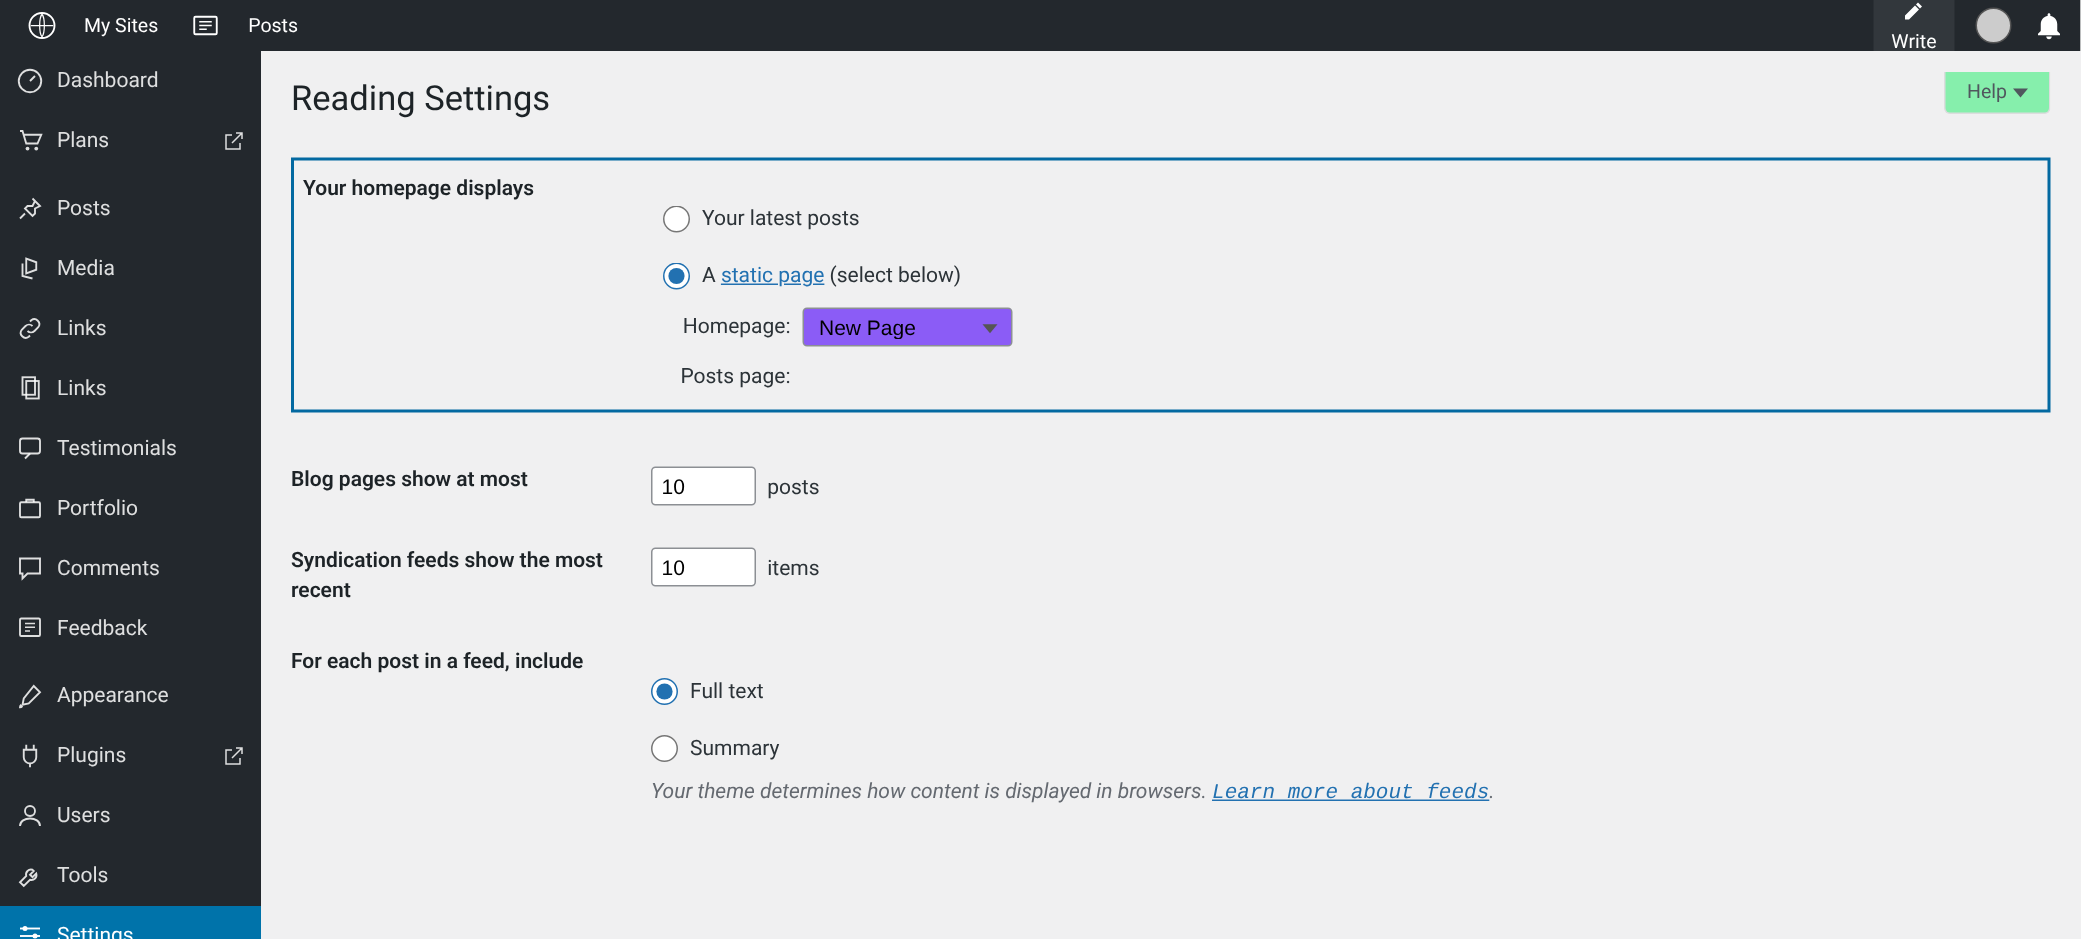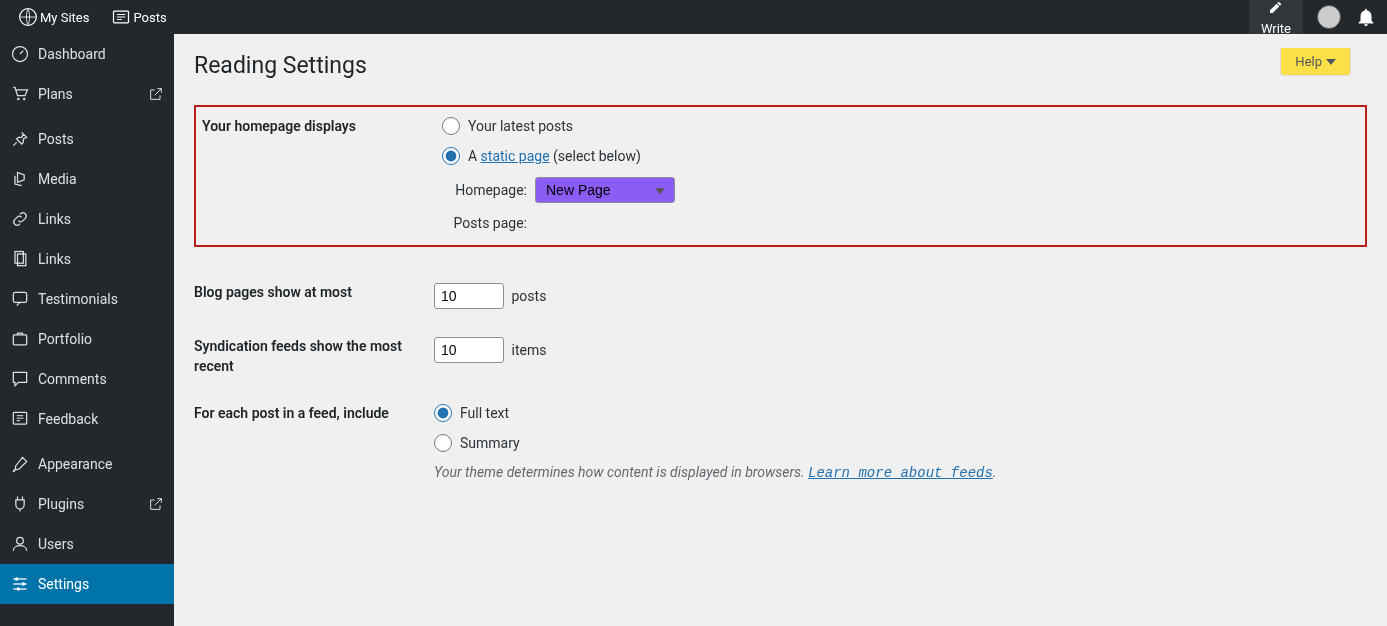--- a/index.html
+++ b/index.html
@@ -1,49 +1,49 @@
 <!DOCTYPE html>
 <html><head>
   <meta charset="utf-8">
   <style>
     * { margin: 0; padding: 0; box-sizing: border-box; }
     body { font-family: -apple-system, BlinkMacSystemFont, "Segoe UI", Roboto, Helvetica, Arial, sans-serif; font-size: 13px; color: #3c434a; background: #f0f0f1; width: 1387px; height: 626px; overflow: hidden; }
 
     .topbar { height: 34px; background: #23282d; color: #fff; display: flex; align-items: center; padding: 0 10px; font-size: 13px; }
     .topbar .left { display: flex; align-items: center; gap: 6px; }
-    .topbar .left .grp { display: flex; align-items: center; gap: 2px; padding: 0 8px; cursor: pointer; }
+    .topbar .left .grp { display: flex; align-items: center; gap: 18px; padding: 0 8px; cursor: pointer; }
     .topbar .icon-svg { width: 20px; height: 20px; fill: #fff; display: inline-block; }
     .topbar .right { margin-left: auto; display: flex; align-items: center; gap: 14px; }
     .write-btn { background: #32373c; border-radius: 3px; padding: 3px 12px; display: flex; align-items: center; gap: 6px; cursor: pointer; flex-direction: column; }
     .avatar { width: 24px; height: 24px; border-radius: 50%; background: #ccc; border: 1px solid #555; }
     .bell { width: 22px; height: 22px; fill: #fff; }
 
     .layout { display: flex; height: calc(100% - 34px); }
 
     .sidebar { width: 174px; background: #23282d; color: #eee; overflow-y: auto; }
     .sidebar .item { display: flex; align-items: center; padding: 10px 10px; font-size: 14px; color: rgba(255,255,255,0.85); cursor: pointer; position: relative; }
     .sidebar .item.active { background: #0073aa; color: #fff; font-weight: 400; }
     .sidebar .item.active::after { content: ""; position: absolute; right: -8px; top: 50%; transform: translateY(-50%); border: 8px solid transparent; border-right-color: #f0f0f1; }
     .sidebar .item .nicon { width: 20px; height: 20px; margin-right: 8px; fill: rgba(255,255,255,0.6); }
     .sidebar .item.active .nicon { fill: #fff; }
     .sidebar .item .ext { margin-left: auto; width: 16px; height: 16px; fill: rgba(255,255,255,0.5); }
     .sidebar .spacer { height: 5px; }
 
     .content { flex: 1; padding: 18px 20px; overflow-y: auto; position: relative; background: #f0f0f1; }
-    .help-tab { position: absolute; top: 14px; right: 36px; background: #fde047; border: 1px solid #dcdcde; border-top: none; border-radius: 0 0 4px 4px; padding: 6px 14px; font-size: 13px; color: #50575e; display: flex; align-items: center; gap: 4px; cursor: pointer; }
+    .help-tab { position: absolute; top: 14px; right: 20px; background: #86efac; border: 1px solid #dcdcde; border-top: none; border-radius: 0 0 4px 4px; padding: 6px 14px; font-size: 13px; color: #50575e; display: flex; align-items: center; gap: 4px; cursor: pointer; }
     .help-tab .tri { width: 0; height: 0; border-left: 5px solid transparent; border-right: 5px solid transparent; border-top: 6px solid #50575e; }
 
     h1 { font-size: 23px; font-weight: 400; color: #1d2327; margin-bottom: 26px; }
     .form-row { display: flex; align-items: flex-start; margin-bottom: 28px; }
     .form-row > .th { width: 240px; padding-right: 10px; font-weight: 600; font-size: 14px; color: #1d2327; line-height: 1.4; }
     .form-row > .td { flex: 1; font-size: 14px; color: #2c3338; }
 
-    .highlight { border: 2px solid #b91c1c; padding: 10px 0 10px 6px; }
-
-    .radio-line { display: flex; align-items: center; gap: 8px; margin-bottom: 12px; font-size: 14px; }
+    .highlight { border: 2px solid #0369a1; padding: 10px 0 10px 6px; }
+
+    .radio-line { display: flex; align-items: center; gap: 8px; margin-bottom: 12px; font-size: 14px; margin-top: 20px; }
     .radio-line input[type=radio] { width: 18px; height: 18px; accent-color: #2271b1; }
     .radio-line a { color: #2271b1; text-decoration: underline; }
 
     .sub-row { display: flex; align-items: center; margin: 12px 0; gap: 8px; }
     .sub-row .lbl { width: 85px; text-align: right; font-size: 14px; }
     .sub-row select { appearance: none; background: #8b5cf6; border: 1px solid #8c8f94; border-radius: 3px; padding: 4px 28px 4px 10px; font-size: 14px; min-width: 140px; position: relative; }
     .sel-wrap { position: relative; display: inline-block; }
     .sel-wrap::after { content: ""; position: absolute; right: 10px; top: 50%; transform: translateY(-30%); width: 0; height: 0; border-left: 5px solid transparent; border-right: 5px solid transparent; border-top: 6px solid #555; pointer-events: none; }
 
     input[type=number] { width: 70px; padding: 4px 6px; border: 1px solid #8c8f94; border-radius: 3px; font-size: 14px; }
@@ -177,20 +177,26 @@
       <svg class="ext" viewBox="0 0 24 24">
           <path d="M14 4h6v6M20 4L10 14M18 14v6H4V6h6" fill="none" stroke="currentColor" stroke-width="1.5"></path>
         </svg>
     </div>
     <div class="item">
       <svg class="nicon" viewBox="0 0 24 24">
           <circle cx="12" cy="8" r="4" fill="none" stroke="currentColor" stroke-width="1.5"></circle>
           <path d="M4 20c0-4 4-6 8-6s8 2 8 6" fill="none" stroke="currentColor" stroke-width="1.5"></path>
         </svg>
       <span>Users</span>
+    </div>
+    <div class="item">
+      <svg class="nicon" viewBox="0 0 24 24">
+          <path d="M14 7a4 4 0 00-5 5l-5 5 3 3 5-5a4 4 0 005-5l-3 3-2-2 3-3z" fill="none" stroke="currentColor" stroke-width="1.5"></path>
+        </svg>
+      <span>Tools</span>
     </div>
     <div class="item active">
       <svg class="nicon" viewBox="0 0 24 24">
           <line x1="4" y1="6" x2="20" y2="6" stroke="currentColor" stroke-width="1.5"></line>
           <line x1="4" y1="12" x2="20" y2="12" stroke="currentColor" stroke-width="1.5"></line>
           <line x1="4" y1="18" x2="20" y2="18" stroke="currentColor" stroke-width="1.5"></line>
           <circle cx="8" cy="6" r="2" fill="currentColor"></circle>
           <circle cx="16" cy="12" r="2" fill="currentColor"></circle>
           <circle cx="10" cy="18" r="2" fill="currentColor"></circle>
         </svg>

